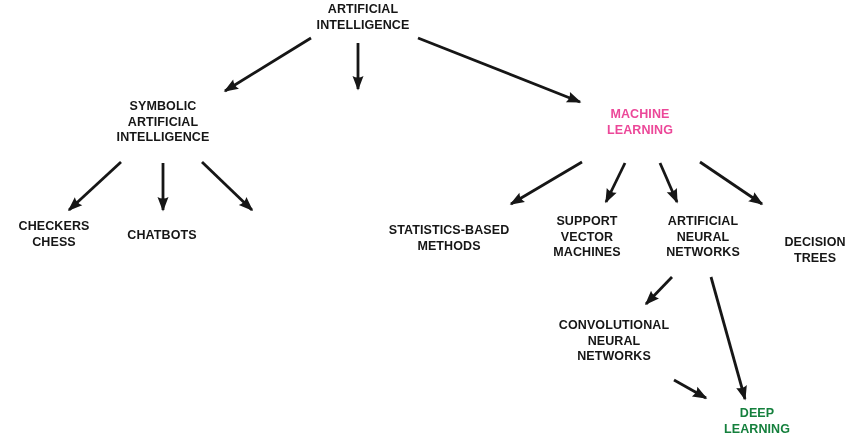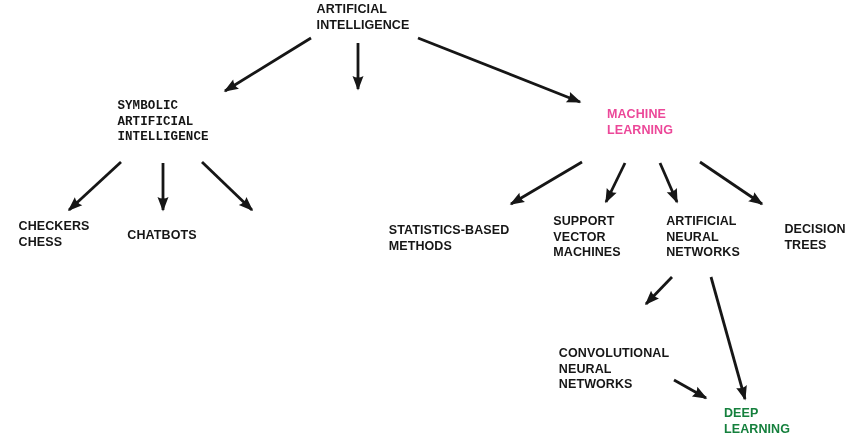--- a/index.html
+++ b/index.html
@@ -19,21 +19,21 @@
     position: absolute;
     left: 0;
     top: 0;
     width: 850px;
     height: 443px;
   }
   .node {
     position: absolute;
     transform: translateX(-50%);
     white-space: pre-line;
-    text-align: left;
+    text-align: center;
     font-size: 12.5px;
     font-weight: 700;
     line-height: 15.5px;
     letter-spacing: 0.1px;
     color: #161616;
     user-select: none;
   }
 </style>
 </head>
 <body>
@@ -58,37 +58,37 @@
         <line x1="660" y1="163" x2="677" y2="202" stroke="#161616" stroke-width="2.8" marker-end="url(#arrowhead)"></line>
         <line x1="700" y1="162" x2="762" y2="204" stroke="#161616" stroke-width="2.8" marker-end="url(#arrowhead)"></line>
         <line x1="672" y1="277" x2="646" y2="304" stroke="#161616" stroke-width="2.8" marker-end="url(#arrowhead)"></line>
         <line x1="711" y1="277" x2="745" y2="399" stroke="#161616" stroke-width="2.8" marker-end="url(#arrowhead)"></line>
         <line x1="674" y1="380" x2="706" y2="398" stroke="#161616" stroke-width="2.8" marker-end="url(#arrowhead)"></line>
       </g>
   </svg>
 
   <div class="node" style="left: 363px; top: 2px; color: rgb(22, 22, 22);">ARTIFICIAL
 INTELLIGENCE</div>
-  <div class="node" style="left: 163px; top: 99px; color: rgb(22, 22, 22); font-family: Liberation Mono, monospace;">SYMBOLIC
+  <div class="node" style="left: 163px; top: 99px; color: rgb(22, 22, 22);">SYMBOLIC
 ARTIFICIAL
 INTELLIGENCE</div>
   <div class="node" style="left: 640px; top: 107px; color: #ec4899;">MACHINE
 LEARNING</div>
   <div class="node" style="left: 36px; top: 219px; color: rgb(22, 22, 22); padding-left: 36px;">CHECKERS
 CHESS</div>
   <div class="node" style="left: 162px; top: 228px; color: rgb(22, 22, 22);">CHATBOTS</div>
   <div class="node" style="left: 587px; top: 214px; color: rgb(22, 22, 22);">SUPPORT
 VECTOR
 MACHINES</div>
   <div class="node" style="left: 449px; top: 223px; color: rgb(22, 22, 22);">STATISTICS-BASED
 METHODS</div>
   <div class="node" style="left: 703px; top: 214px; color: rgb(22, 22, 22);">ARTIFICIAL
 NEURAL
 NETWORKS</div>
-  <div class="node" style="left: 815px; top: 222px; color: rgb(22, 22, 22);">DECISION
+  <div class="node" style="left: 815px; top: 235px; color: rgb(22, 22, 22);">DECISION
 TREES</div>
-  <div class="node" style="left: 614px; top: 318px; color: rgb(22, 22, 22); margin-top: 28px;">CONVOLUTIONAL
+  <div class="node" style="left: 614px; top: 318px; color: rgb(22, 22, 22);">CONVOLUTIONAL
 NEURAL
 NETWORKS</div>
   <div class="node" style="left: 757px; top: 406px; color: #15803d;">DEEP
 LEARNING</div>
 
 </div>
 
 </body></html>

